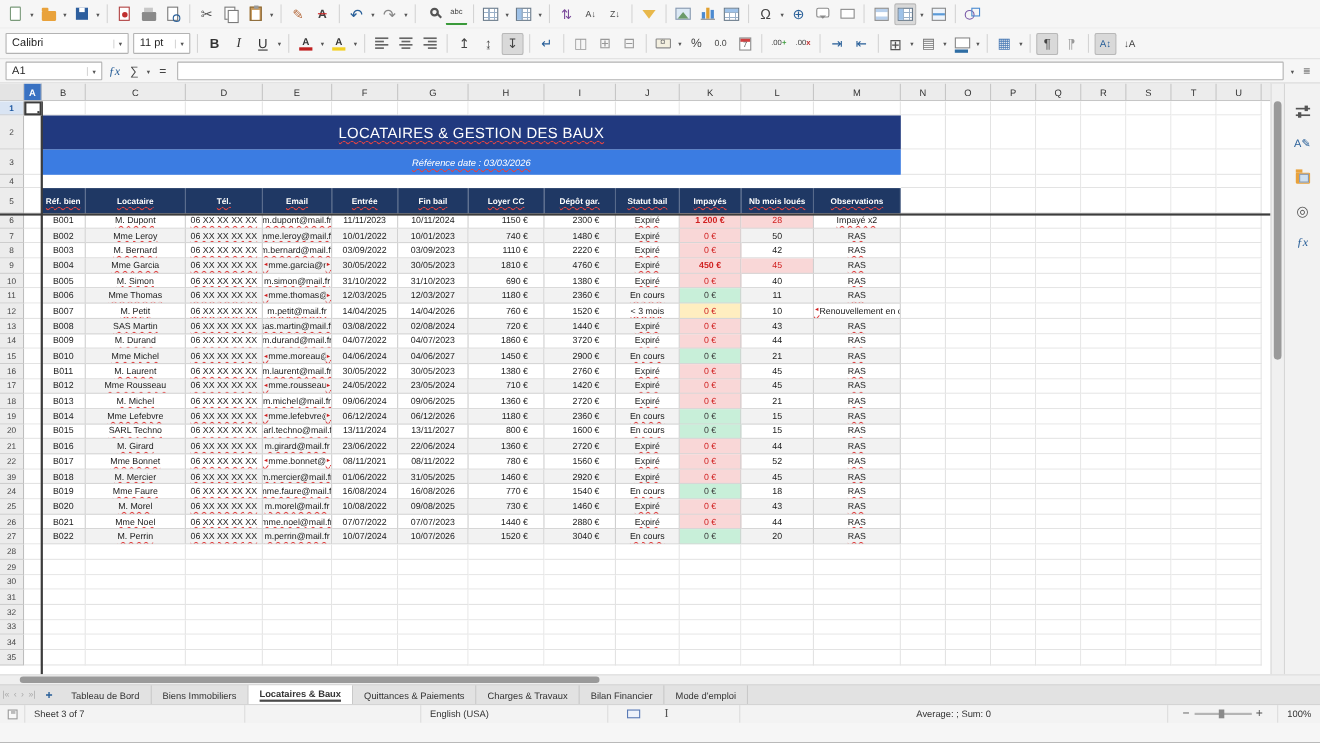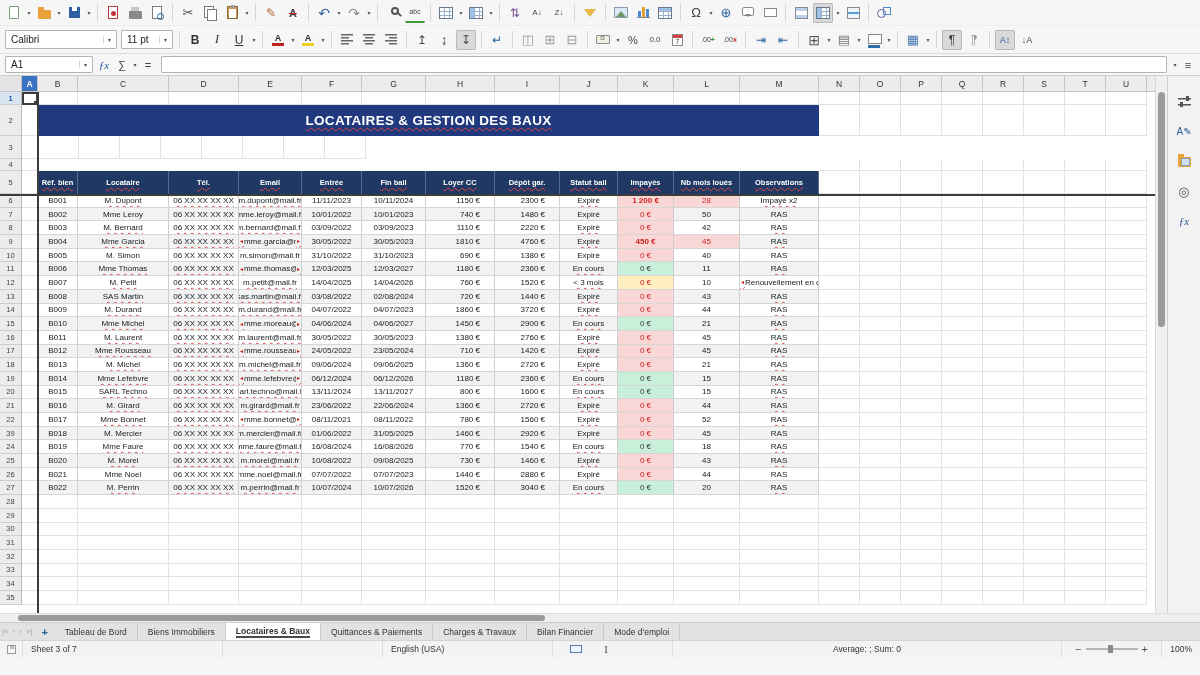--- a/index.html
+++ b/index.html
@@ -44,21 +44,21 @@
   .grow{display:flex}
   .rh{flex:0 0 22px;background:#ececec;border-right:1px solid #b9b9b9;border-bottom:1px solid #cdcdcd;
       font-size:7.5px;color:#444;display:flex;align-items:center;justify-content:center}
   .rh.selrow{background:#d9e4f3;color:#1a56a0;font-weight:bold}
   .cell{flex:0 0 auto;display:flex;align-items:center;justify-content:center;overflow:hidden;
         font-size:8px;white-space:nowrap}
   .emp{border-right:1px solid #e3e3e3;border-bottom:1px solid #e3e3e3;background:#fff}
   .clean{background:#fff}
   .a1{background:#fff;border:2px solid #3c3c3c;position:relative;z-index:4}
   .a1:after{content:"";position:absolute;right:-1px;bottom:-1px;width:3px;height:3px;background:#3c3c3c}
-  .title-cell{font-weight:bold;font-size:13.5px;color:#fff;letter-spacing:.3px}
+  .title-cell{font-weight:normal;font-size:13.5px;color:#fff;letter-spacing:.3px}
   .subtitle-cell{font-style:italic;font-size:8.5px;color:#fff}
   .hd{color:#fff;font-weight:bold;font-size:7.5px;border-right:1px solid rgba(255,255,255,.25)}
   .dc{border-right:1px solid #cfcfcf;border-bottom:1px solid #d6d6d6;color:#1a1a1a}
   .stripe{background:#f2f2f2}
   .rt{justify-content:flex-end;padding-right:14px}
   .sq{text-decoration:underline;text-decoration-style:wavy;text-decoration-color:#e04343;
       text-decoration-thickness:1px;text-underline-offset:2px}
   .tr-ar{color:#d02020;font-size:5px;flex:0 0 auto}
   .freeze-v{position:absolute;left:37px;top:0;bottom:0;width:1.5px;background:#3c3c3c;z-index:3}
   .freeze-h{position:absolute;left:0;right:0;top:102px;height:1.5px;background:#3c3c3c;z-index:3}
@@ -547,20 +547,21 @@
             <div class="cell emp" style="flex-basis: 41px;"></div>
             <div class="cell emp" style="flex-basis: 41px;"></div>
             <div class="cell emp" style="flex-basis: 41px;"></div>
             <div class="cell emp" style="flex-basis: 41px;"></div>
             <div class="cell emp" style="flex-basis: 41px;"></div>
             <div class="cell emp" style="flex-basis: 41px;"></div>
           </div>
           <div class="grow" style="height: 23px;">
             <div class="rh">3</div>
             <div class="cell emp" style="flex-basis: 16px;"></div>
+            <div class="cell subtitle-cell sq" style="flex-basis: 781px; background: rgb(59, 124, 226);">Référence date : 03/03/2026</div>
             <div class="cell emp" style="flex-basis: 41px;"></div>
             <div class="cell emp" style="flex-basis: 41px;"></div>
             <div class="cell emp" style="flex-basis: 41px;"></div>
             <div class="cell emp" style="flex-basis: 41px;"></div>
             <div class="cell emp" style="flex-basis: 41px;"></div>
             <div class="cell emp" style="flex-basis: 41px;"></div>
             <div class="cell emp" style="flex-basis: 41px;"></div>
             <div class="cell emp" style="flex-basis: 41px;"></div>
           </div>
           <div class="grow" style="height: 12px;">

